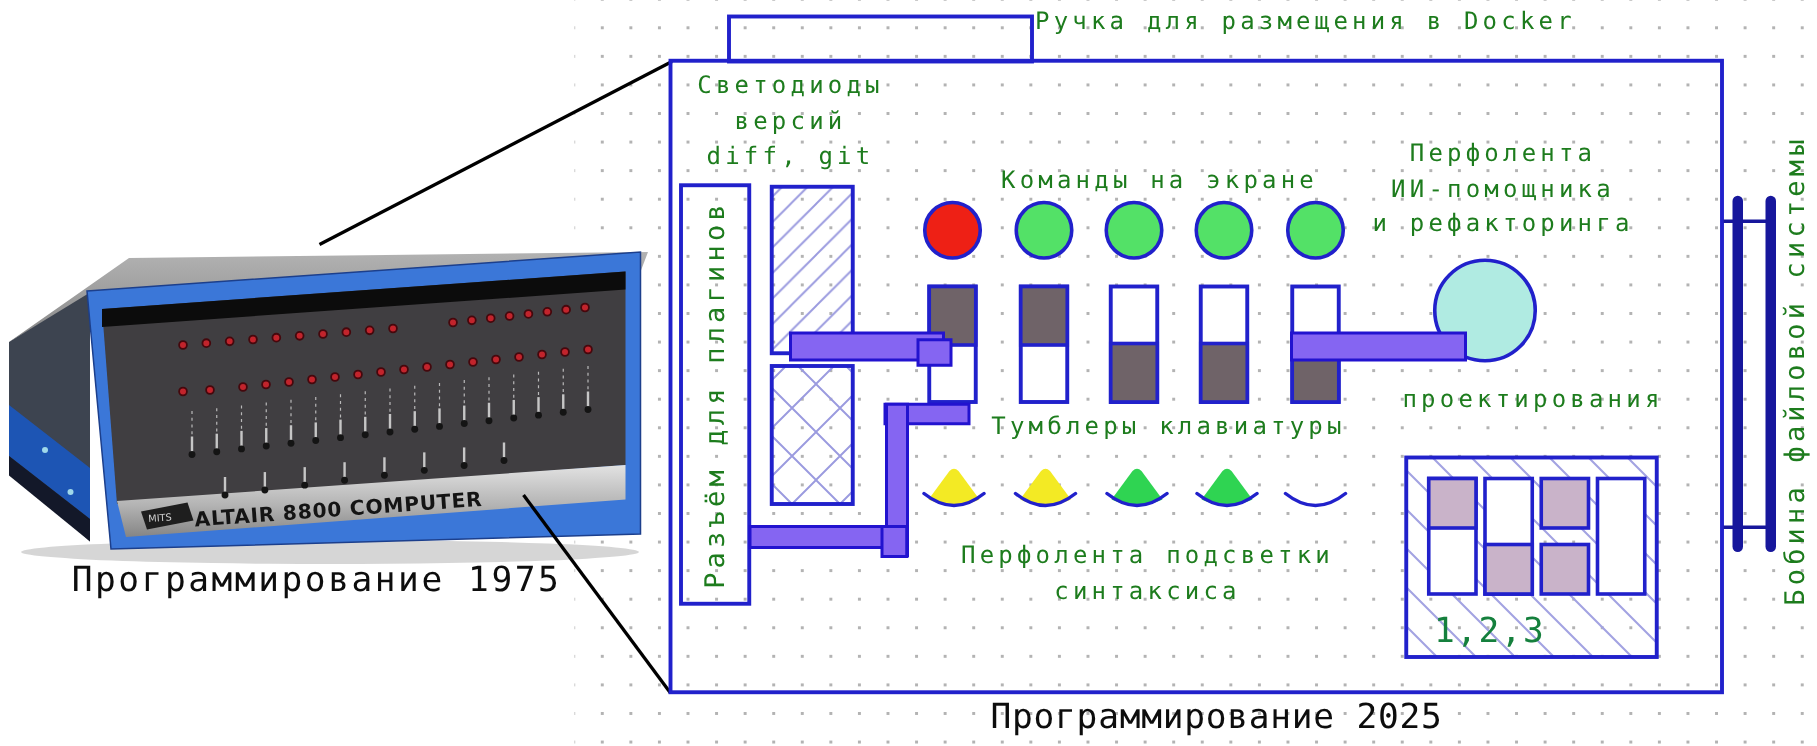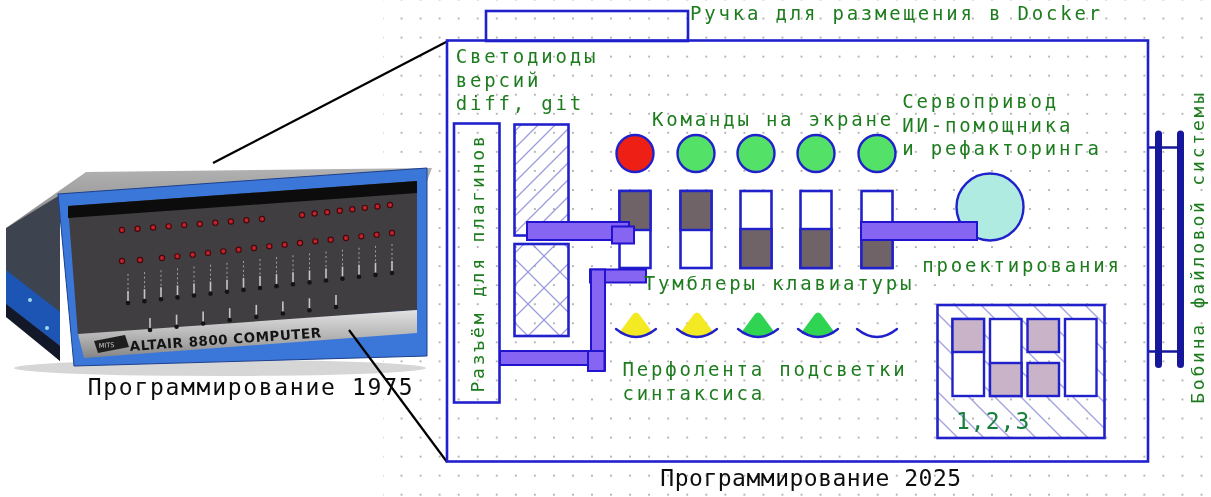--- a/index.html
+++ b/index.html
@@ -4,28 +4,28 @@
 <style>
   html,body{margin:0;padding:0;background:#fff;}
   #app{position:relative;width:1211px;height:497px;background:#ffffff;overflow:hidden;
        font-family:"DejaVu Sans Mono",monospace;}
   
   .dotgrid{position:absolute;left:383px;top:0;width:828px;height:497px;
     background-image:radial-gradient(circle,#b3b3b3 1.15px,rgba(0,0,0,0) 1.15px);
     background-size:19.05px 19.05px;background-position:9px 9px;}
   svg.layer{position:absolute;left:0;top:0;}
   
-  .glabel{position:absolute;font-size:19px;letter-spacing:2.8px;color:#1d7c1d;
-    white-space:nowrap;line-height:23.5px;text-align:left;}
+  .glabel{position:absolute;font-size:16px;letter-spacing:2.8px;color:#1d7c1d;
+    white-space:nowrap;line-height:23.5px;text-align:center;}
   .cx{transform:translateX(-50%);}
   .vgl{position:absolute;font-size:18px;letter-spacing:2.8px;color:#1d7c1d;white-space:nowrap;
     transform:translate(-50%,-50%) rotate(-90deg);}
   .caption{position:absolute;font-size:23px;color:#0d0d0d;white-space:nowrap;
     transform:translateX(-50%);}
-  .cap1975{letter-spacing:1.7px;margin-left:40px;}
+  .cap1975{letter-spacing:1.7px;}
   .cap2025{letter-spacing:0.5px;}
   .stickernum{position:absolute;font-size:23px;letter-spacing:1px;color:#15803d;white-space:nowrap;}
 </style>
 </head>
 <body>
 
 <div id="app">
 
   <div class="dotgrid"></div>
 
@@ -252,21 +252,21 @@
 
   <div class="glabel cx" style="left:527px;top:45px">
     <div>Светодиоды</div>
     <div>версий</div>
     <div>diff, git</div>
   </div>
 
   <div class="glabel cx" style="left:773px;top:108px">Команды на экране</div>
 
   <div class="glabel cx" style="left:1002px;top:90px">
-    <div>Сервопривод</div>
+    <div>Перфолента</div>
     <div>ИИ-помощника</div>
     <div>и рефакторинга</div>
   </div>
 
   <div class="glabel cx" style="left:779px;top:272px">Тумблеры клавиатуры</div>
 
   <div class="glabel cx" style="left:1022px;top:254px">
     <div>проектирования</div>
   </div>
 

